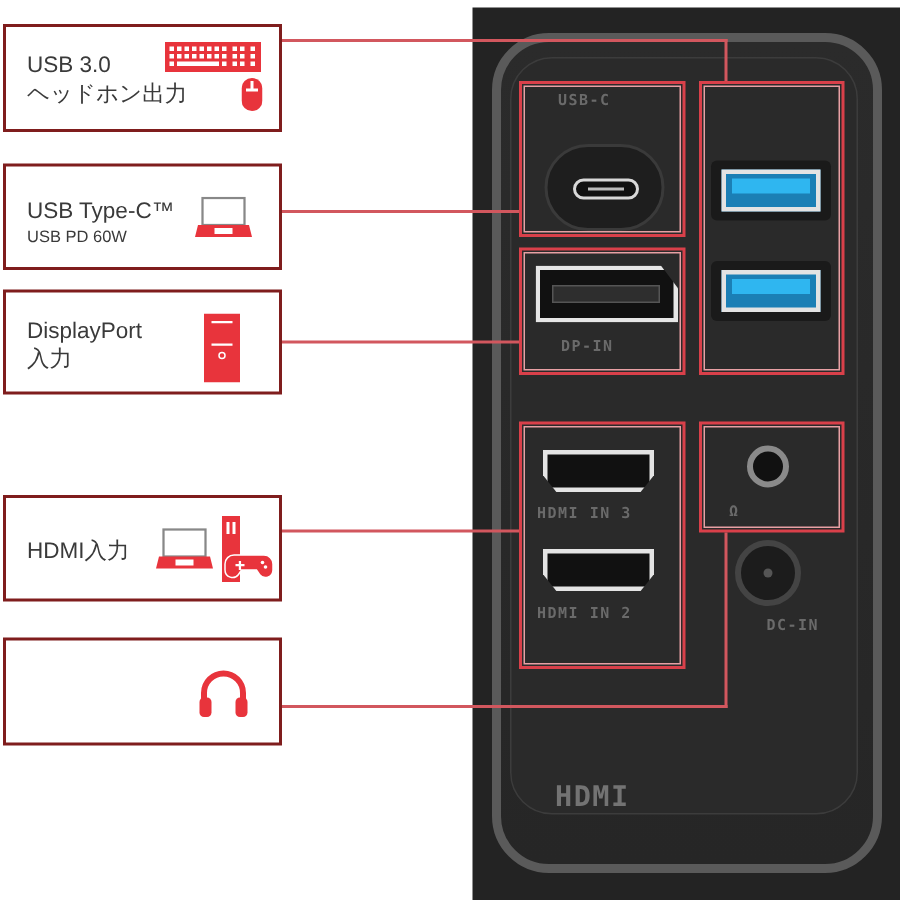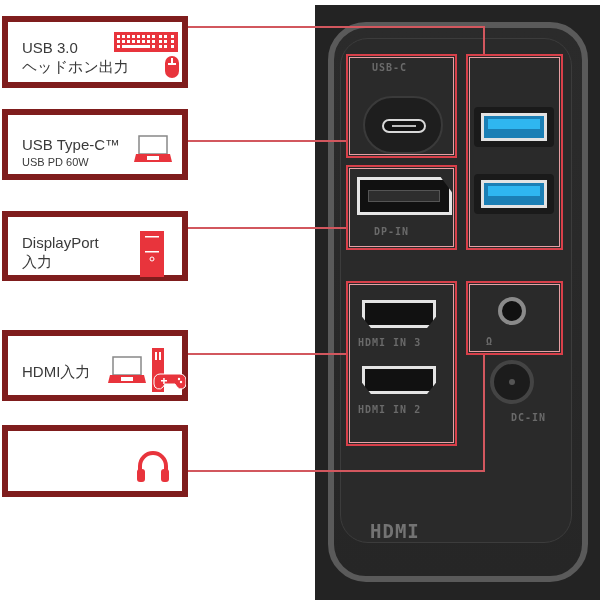--- a/index.html
+++ b/index.html
@@ -1,18 +1,18 @@
 <!DOCTYPE html>
 <html><head>
 <meta charset="utf-8">
 <style>
   html, body { margin:0; padding:0; background:#ffffff; }
   body { width:600px; height:600px; position:relative; overflow:hidden;
          font-family:"Liberation Sans","DejaVu Sans",sans-serif; color:#333; }
-  .label-box { position:absolute; left:2px; width:186px; border:6px solid #7f1d1d;
+  .label-box { position:absolute; left:2px; width:186px; border:2px solid #7f1d1d;
                box-sizing:border-box; background:#fff; }
   .label-text { position:absolute; left:14px; font-size:15px; line-height:19px; color:#3a3a3a; }
   .label-sub { font-size:11px; line-height:14px; color:#3a3a3a; }
   .icon { position:absolute; }
   .line { position:absolute; background:#d2575e; }
   
   .panel { position:absolute; left:315px; top:5px; width:285px; height:595px; background:#232323; }
   .bezel { position:absolute; left:328px; top:22px; width:260px; height:560px; border-radius:38px;
            border:6px solid #5a5a5a; box-sizing:border-box;
            background:linear-gradient(180deg,#2b2b2b,#262626); }
@@ -87,21 +87,21 @@
 <div class="label-box" style="top:109px;height:71px;text-decoration:underline;">
   <div class="label-text" style="top:20px;">USB Type-C™</div>
   <div class="label-text label-sub" style="top:40px;">USB PD 60W</div>
   <svg class="icon" style="left:126px;top:20px;" width="38" height="28" viewBox="0 0 38 28">
     <rect x="5" y="1" width="28" height="18" fill="none" stroke="#888" stroke-width="1.5"></rect>
     <polygon points="2,19 36,19 38,27 0,27" fill="#e8343c"></polygon>
     <rect x="13" y="21" width="12" height="4" fill="#fff"></rect>
   </svg>
 </div>
 
-<div class="label-box" style="top:211px;height:70px;">
+<div class="label-box" style="top:193px;height:70px;">
   <div class="label-text" style="top:16px;">DisplayPort</div>
   <div class="label-text" style="top:35px;">入力</div>
   <svg class="icon" style="left:132px;top:14px;" width="24" height="46" viewBox="0 0 24 46">
     <rect x="0" y="0" width="24" height="46" fill="#e8343c"></rect>
     <rect x="5" y="5" width="14" height="1.5" fill="#fff"></rect>
     <rect x="5" y="20" width="14" height="1.5" fill="#fff"></rect>
     <circle cx="12" cy="28" r="2" fill="none" stroke="#fff" stroke-width="1"></circle>
   </svg>
 </div>
 

